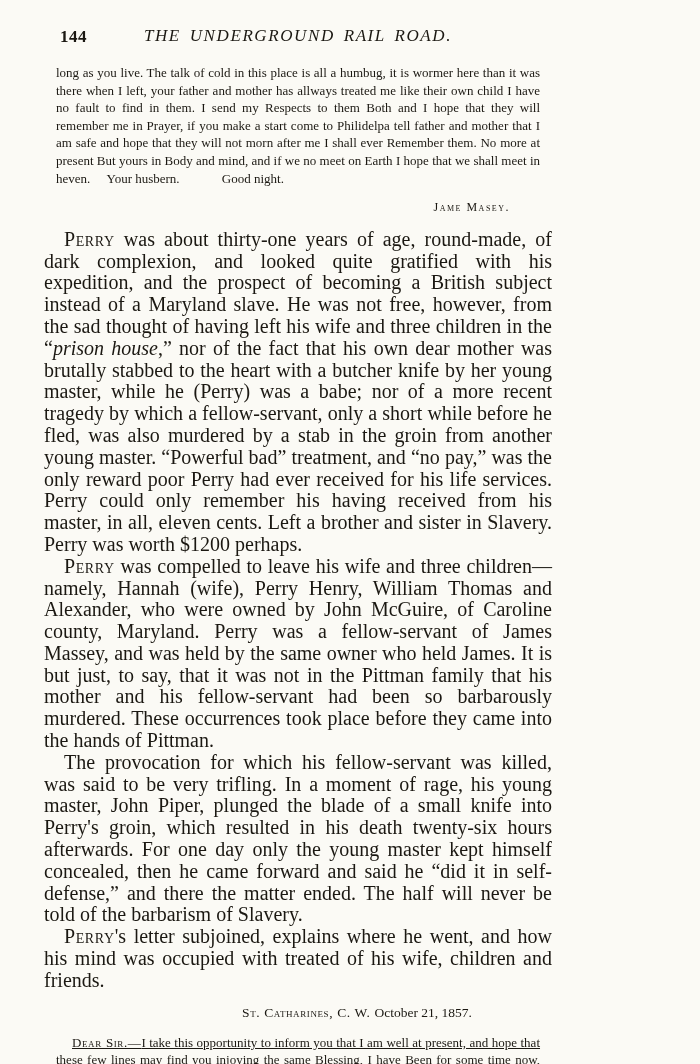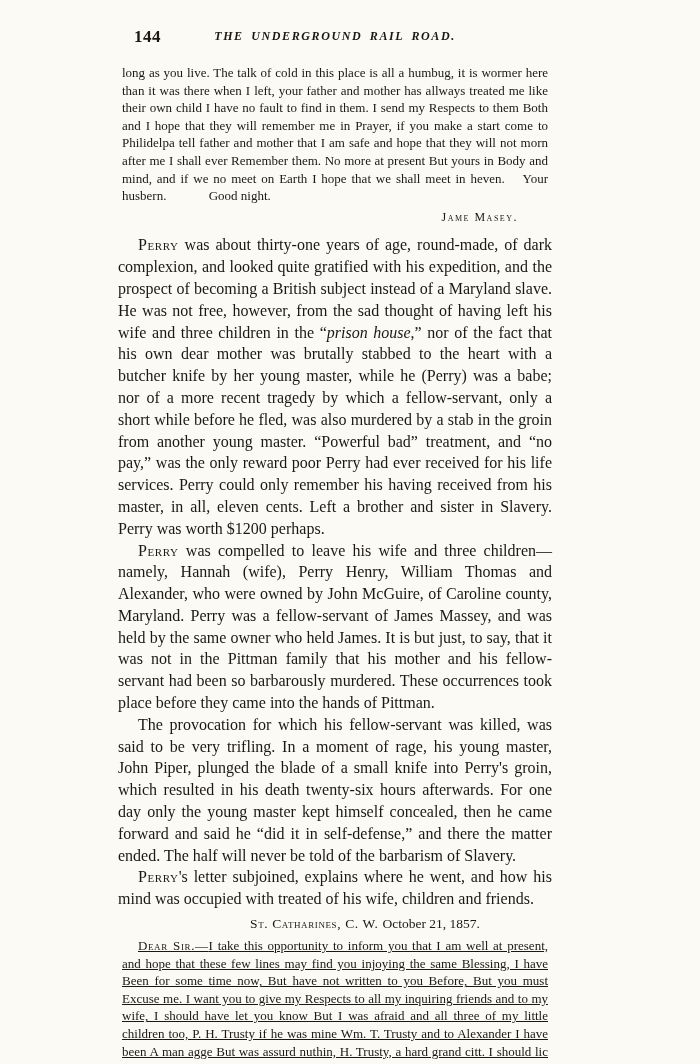--- a/index.html
+++ b/index.html
@@ -7,61 +7,61 @@
   body {
     width: 700px; height: 1064px;
     background: #fbfaf5;
     color: #1b1812;
     font-family: "Liberation Serif", "DejaVu Serif", serif;
     -webkit-font-smoothing: antialiased;
   }
   .page {
     position: relative;
     width: 620px; height: 1064px;
-    padding: 26px 68px 0 118px;
+    padding: 26px 68px 0 44px;
     overflow: hidden;
   }
   .running-header {
     position: relative;
     height: 24px;
     text-align: center;
     margin-bottom: 14px;
   }
   .page-num {
     position: absolute;
     left: 16px; top: 1px;
     font-weight: 700;
     font-size: 17px;
     font-style: normal;
     letter-spacing: 0.5px;
   }
   .head-title {
-    font-weight: 700;
+    font-weight: 400;
     font-style: italic;
-    font-size: 12px;
+    font-size: 17px;
     letter-spacing: 1.6px;
     word-spacing: 3px;
   }
   .letter {
     font-size: 13px;
     line-height: 17.6px;
     text-align: justify;
   }
-  .letter p { margin: 4px; }
+  .letter p { margin: 12px; }
   .signature {
     text-align: right;
     padding-right: 30px;
     font-variant: small-caps;
     letter-spacing: 1.5px;
     font-size: 12px;
     margin-top: 3px !important;
   }
   .body-text {
     margin-top: 8px;
-    font-size: 16px;
+    font-size: 20px;
     line-height: 21.8px;
     text-align: justify;
   }
   .body-text p {
     margin: 0;
     text-indent: 20px;
   }
   .sc { font-variant: small-caps; letter-spacing: 0.6px; text-align: right; }
   .it { font-style: italic; }
   .letter-bottom { margin-top: 5px; }

